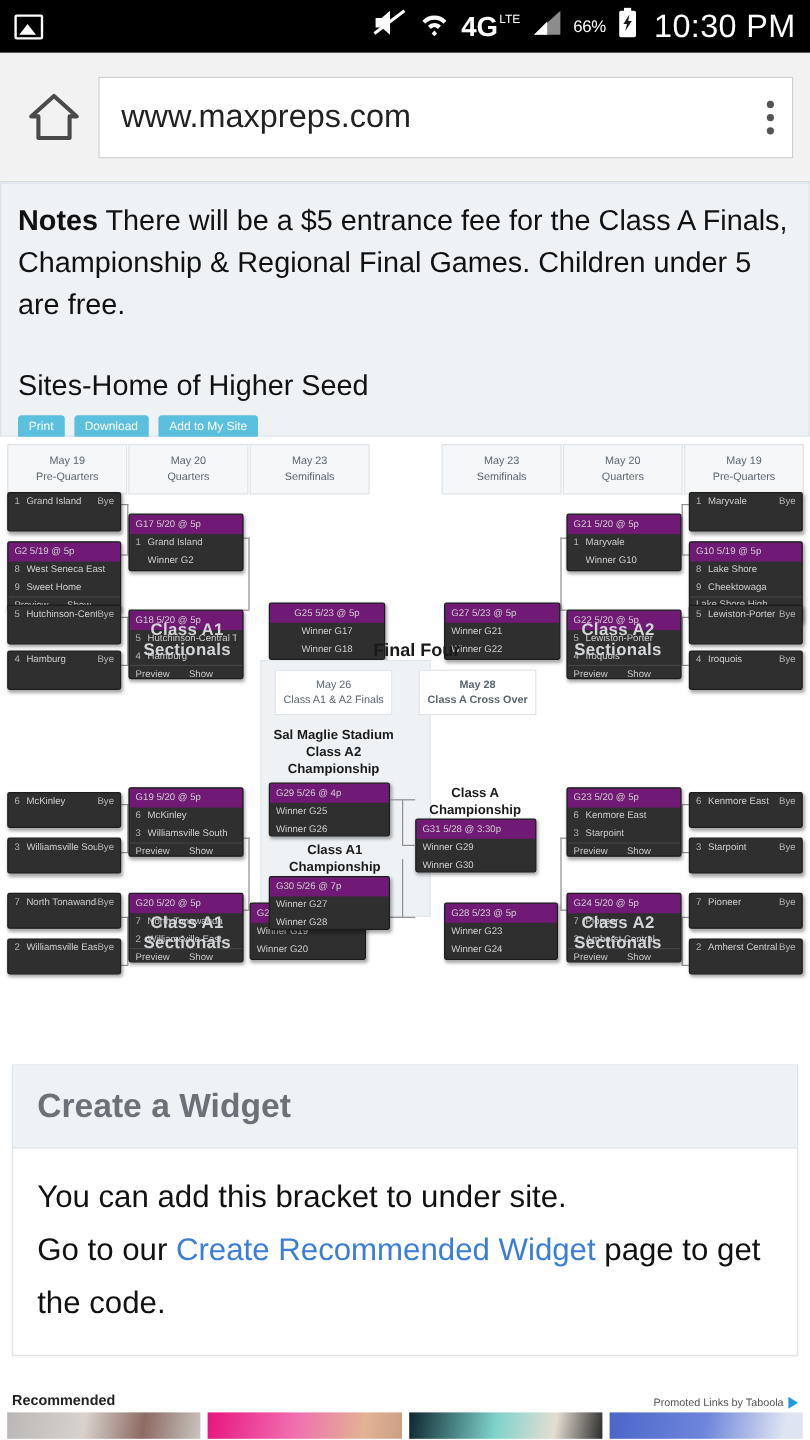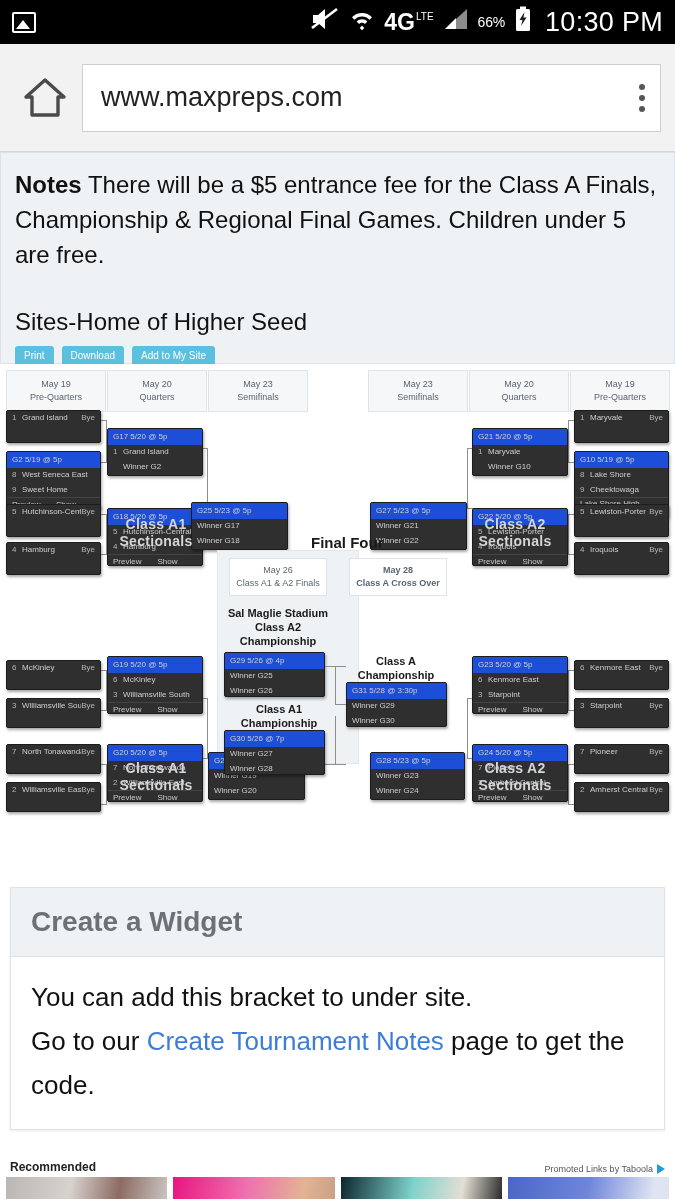--- a/index.html
+++ b/index.html
@@ -67,21 +67,21 @@
 
   .gamebox{
     position:absolute; background:#2f2f2f; color:#d8d8d8;
     border:1px solid #1c1c1c; border-radius:2px;
     font-size:8px; line-height:1.35;
     box-shadow:1px 2px 3px rgba(0,0,0,.35);
     overflow:hidden;
   }
   .gamebox .ghdr{
     padding:3px 5px 2px 5px; color:#cfcfcf; font-size:8px;
-    background:#1d4ed8;
+    background:#701a75;
   }
   .gamebox .grow{
     padding:2px 5px; display:flex; color:#cfcfcf; font-size:8px;
   }
   .gamebox .grow .seed{ width:10px; color:#b5b5b5; flex:0 0 auto;}
   .gamebox .grow .tm{ flex:1; overflow:hidden; white-space:nowrap;}
   .gamebox .grow .bye{ color:#b5b5b5; flex:0 0 auto;}
   .gamebox .gsite{ padding:1px 5px; font-size:8px; color:#c9c9c9; border-top:1px solid #444;}
   .gamebox .gfoot{
     display:flex; justify-content:space-between; padding:2px 5px 3px 5px;
@@ -384,21 +384,21 @@
     <div class="grow">
       <span class="seed">2</span>
       <span class="tm">Williamsville East</span>
       </div>
     <div class="gfoot">
       <span>Preview Game</span>
       <span>Show Details</span>
       </div>
   </div>
 
-  <div class="gamebox" style="left:191px;top:138px;width:97px;height:48px;">
+  <div class="gamebox" style="left:224px;top:138px;width:97px;height:48px;text-align:center;">
     <div class="ghdr">G25  5/23 @ 5p</div>
     <div class="grow">
       <span class="tm">Winner G17</span>
       </div>
     <div class="grow">
       <span class="tm">Winner G18</span>
       </div>
   </div>
   <div class="gamebox" style="left:208px;top:388px;width:97px;height:48px;z-index:5;">
     <div class="ghdr">G26</div>
@@ -625,21 +625,21 @@
   <div class="cline" style="left:335px;top:302px;width:1px;height:38px;"></div>
   <div class="cline" style="left:335px;top:340px;width:11px;height:1px;"></div>
   <div class="cline" style="left:325px;top:400px;width:21px;height:1px;"></div>
   <div class="cline" style="left:335px;top:352px;width:1px;height:49px;"></div>
 </div>
 
 <div class="widget-card">
   <div class="widget-head">Create a Widget</div>
   <div class="widget-body">
     <div>You can add this bracket to under site.</div>
-    <div><span>Go to our </span><a href="#">Create Tournament Notes</a><span> page to get the code.</span></div>
+    <div><span>Go to our </span><a href="#">Create Recommended Widget</a><span> page to get the code.</span></div>
   </div>
 </div>
 
 <div class="taboola">
   <div class="tb-head">
     <span class="tb-rec">Recommended</span>
     <span class="tb-promo">
       <span>Promoted Links by Taboola</span>
       <span class="tb-tri"></span>
     </span>

